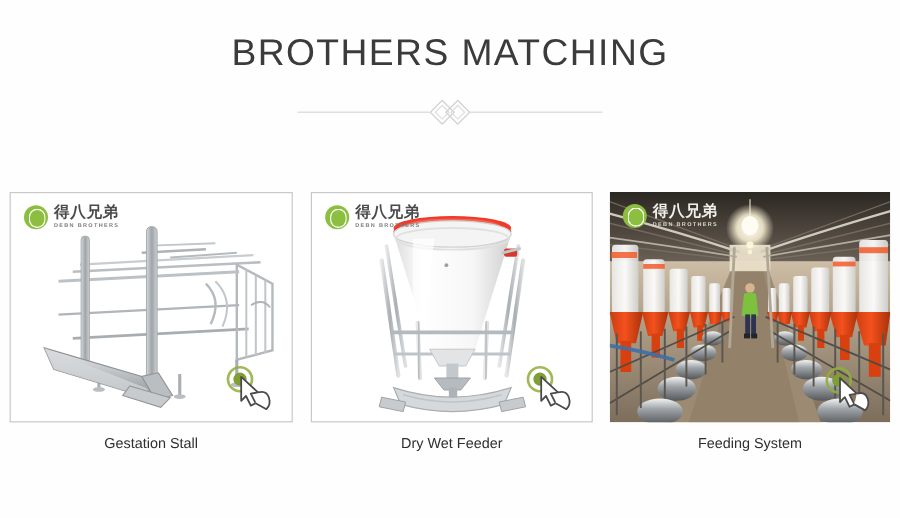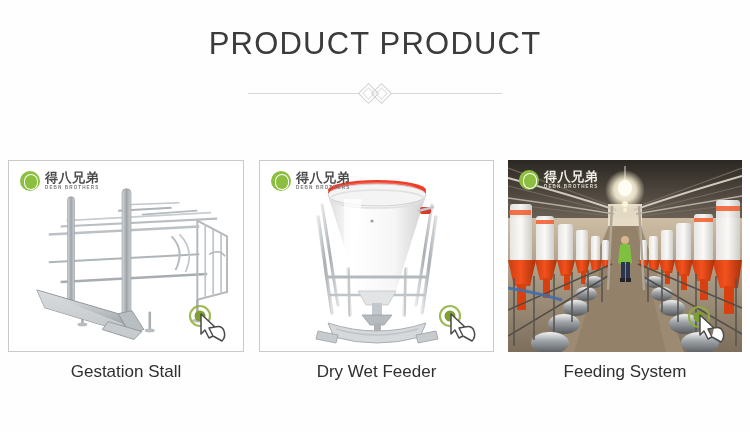--- a/index.html
+++ b/index.html
@@ -87,34 +87,34 @@
   
   .feeder { position: absolute; left: 50%; top: 12px; transform: translateX(-50%); width: 170px; height: 176px; }
 
   
   .barn { position: absolute; inset: 0; }
 
   
   .captions { position: absolute; top: 362px; left: 0; width: 750px; height: 30px; }
   .caption {
     position: absolute; top: 0; text-align: center;
-    font-size: 17px; color: #2f2f2f; font-weight: 400;
+    font-size: 12px; color: #2f2f2f; font-weight: 400;
     font-family: "Liberation Sans", sans-serif;
   }
   .caption.p1 { left: 8px;   width: 236px; }
   .caption.p2 { left: 259px; width: 235px; }
   .caption.p3 { left: 508px; width: 234px; }
 </style>
 </head>
 <body>
 
 <div class="page">
 
   <div class="header">
-    <div class="page-title">PRODUCT PRODUCT</div>
+    <div class="page-title">BROTHERS MATCHING</div>
 
     <div class="divider">
       <div class="rule"></div>
       <div class="gems">
         <div class="gem-pair">
           <div class="gem"></div>
           <div class="gem inner"></div>
         </div>
         <div class="gem-pair">
           <div class="gem"></div>

